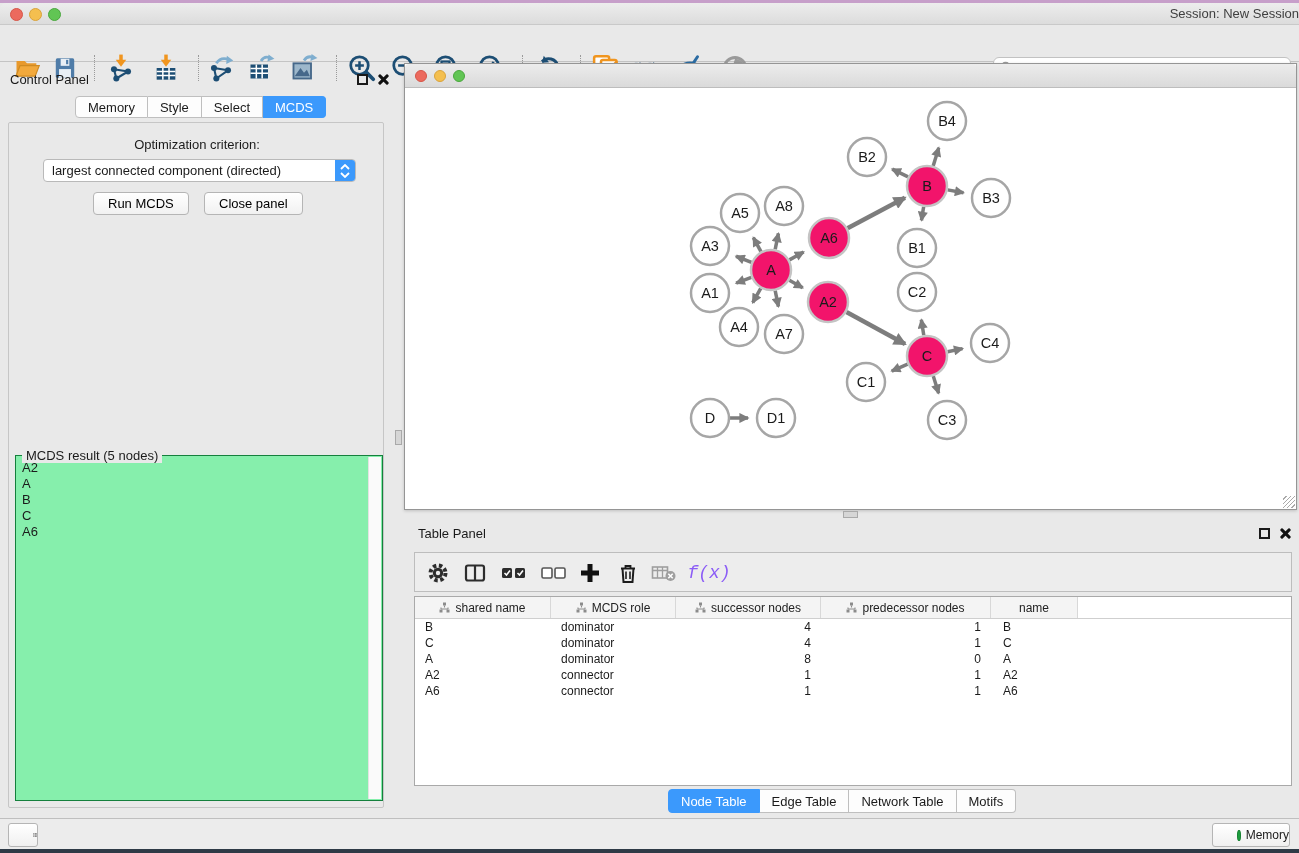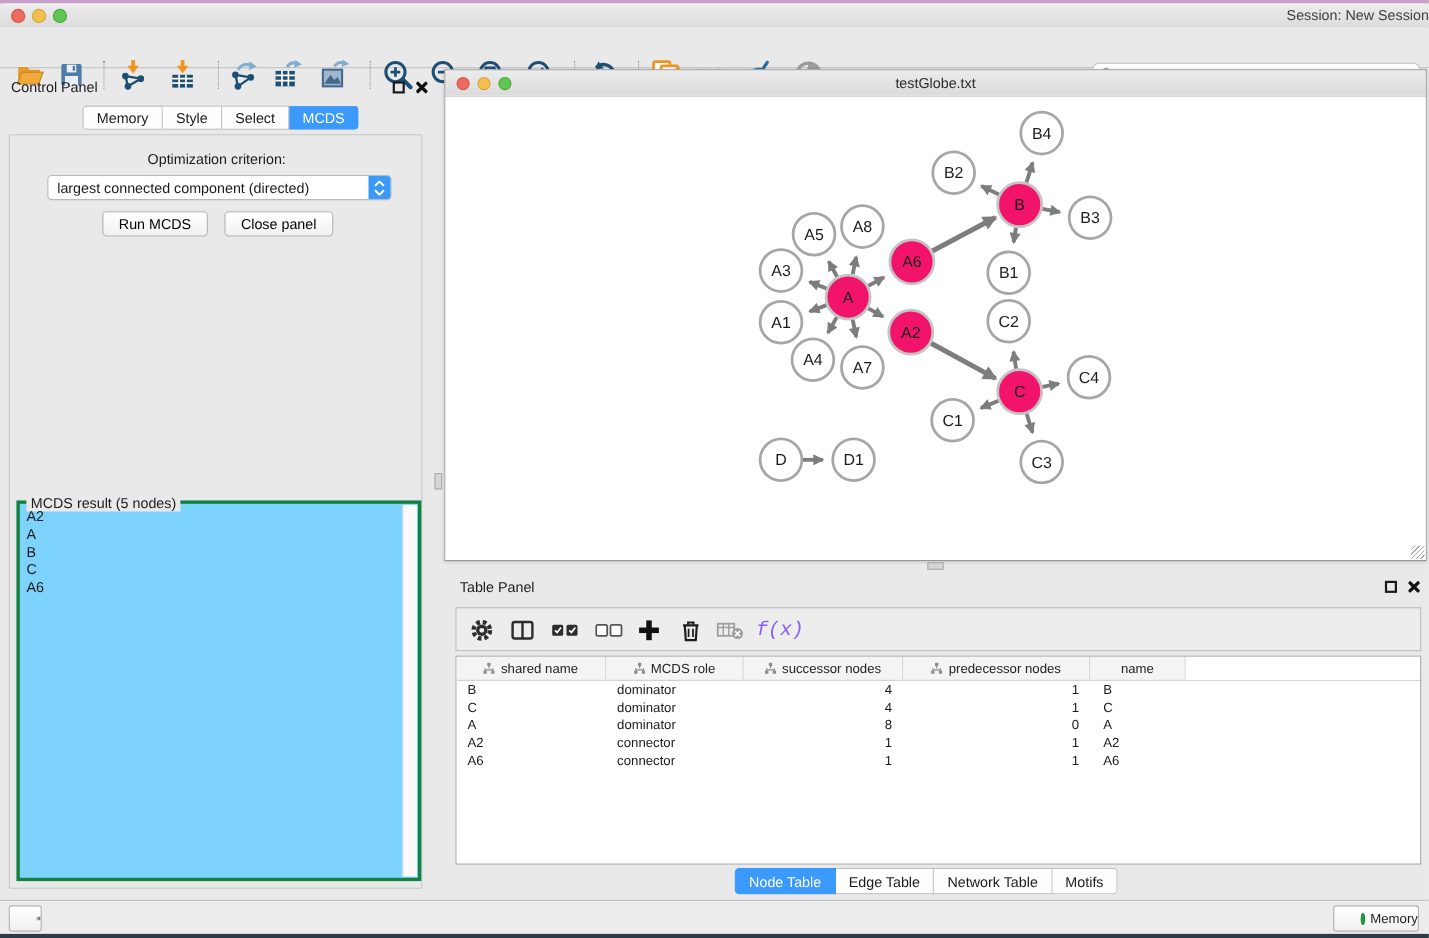--- a/index.html
+++ b/index.html
@@ -42,21 +42,21 @@
   .tabseg { height:22px; border:1px solid #bfbfbf; border-left:none; background:#fdfdfd; display:flex; align-items:center; justify-content:center; font-size:13px; padding:0 12px; cursor:default; }
   .tabseg:first-child { border-left:1px solid #bfbfbf; border-radius:4px 0 0 4px; }
   .tabseg:last-child { border-radius:0 4px 4px 0; }
   .tabseg.selected { background:#3b99fc; border-color:#3b99fc; color:#fff; }
   .cp-content { position:absolute; left:8px; top:122px; width:376px; height:686px; border:1px solid #c6c6c6; border-radius:2px; background:#e9e9e9; }
   .opt-label { position:absolute; left:0; width:376px; top:14px; text-align:center; }
   .cp-select { position:absolute; left:34px; top:36px; width:313px; height:23px; background:#fff; border:1px solid #b9b9b9; border-radius:4px; display:flex; align-items:center; cursor:default; }
   .cp-select .sel-text { flex:1; padding-left:8px; font-size:13px; white-space:nowrap; overflow:hidden; }
   .cp-select .stepper { width:20px; height:21px; background:#3b99fc; border-radius:0 3px 3px 0; display:flex; flex-direction:column; align-items:center; justify-content:center; gap:2px; }
   .mac-btn { position:absolute; top:69px; height:23px; background:linear-gradient(#ffffff,#f1f1f1); border:1px solid #b5b5b5; border-radius:4px; font-size:13px; font-family:"Liberation Sans",sans-serif; padding:1px 14px; cursor:default; }
-  .result-group { position:absolute; left:6px; top:332px; width:368px; height:346px; border:3px solid #15803d; background:#7dd3fc; }
+  .result-group { position:absolute; left:6px; top:332px; width:368px; height:346px; border:1px solid #15803d; background:#86efac; }
   .result-legend { position:absolute; left:6px; top:-8px; background:#e9e9e9; padding:0 4px; font-size:13px; }
   .result-list { position:absolute; left:0; top:4px; right:14px; bottom:0; overflow:hidden; }
   .result-item { padding:0 0 0 6px; height:16px; line-height:16px; font-size:13px; }
   .result-scroll { position:absolute; right:1px; top:1px; width:13px; bottom:1px; background:#fafafa; border-left:1px solid #e3e3e3; }
 
   
   .net-frame { position:absolute; left:404px; top:63px; width:893px; height:447px; border:1px solid #959595; background:#fff; box-shadow:0 1px 3px rgba(0,0,0,0.18); }
   .net-titlebar { position:absolute; left:0; top:0; width:100%; height:24px; background:linear-gradient(#ececec,#dadada); border-bottom:1px solid #bdbdbd; border-radius:4px 4px 0 0; }
   .net-titlebar .title { position:absolute; left:0; right:0; top:4px; text-align:center; font-size:13px; color:#2c2c2c; }
   .net-lights { position:absolute; left:10px; top:6px; display:flex; gap:7px; }
@@ -282,21 +282,20 @@
     </div>
   </div>
 
   <div class="net-frame">
     <div class="net-titlebar">
       <div class="net-lights">
         <div class="light red"></div>
         <div class="light yellow"></div>
         <div class="light green"></div>
       </div>
-      <div class="title">testGlobe.txt</div>
     </div>
     <div class="net-canvas">
       <svg id="net-svg" width="891" height="421" viewBox="0 0 891 421">
           <defs>
             <marker id="arw" viewBox="0 0 10 10" refX="8.5" refY="5" markerWidth="3.1" markerHeight="2.9" orient="auto" markerUnits="strokeWidth">
               <path d="M0 0 L10 5 L0 10 Z" fill="#7D7D7D"></path>
             </marker>
           </defs>
           <g>
             <line x1="346.35035698573034" y1="188.4088817922656" x2="331.19952401902617" y2="194.12149094364588" stroke="#7D7D7D" stroke-width="3.5" marker-end="url(#arw)"></line>

